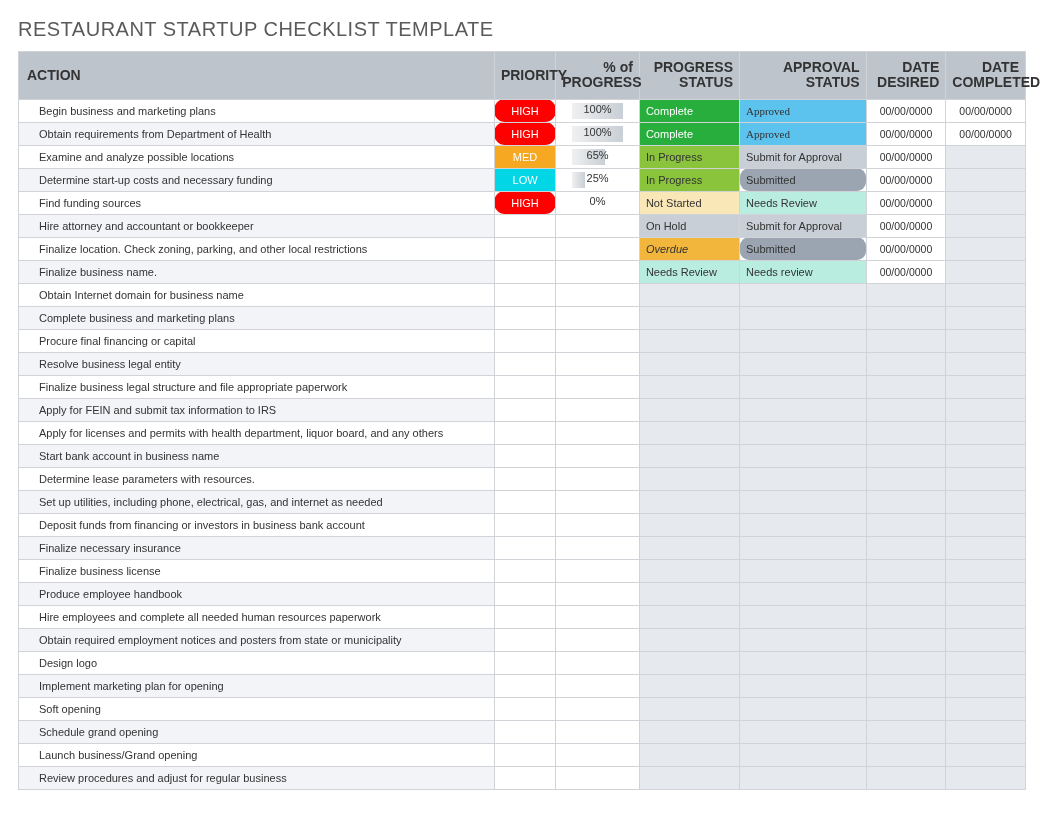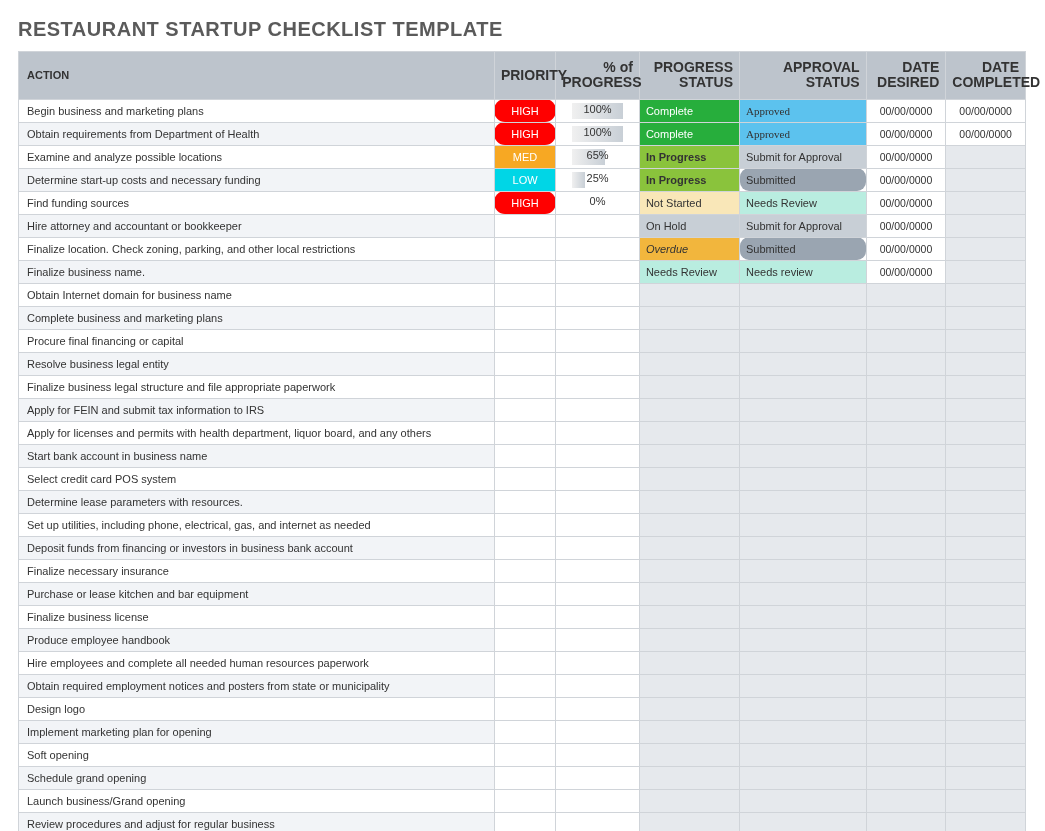--- a/index.html
+++ b/index.html
@@ -6,21 +6,21 @@
   body {
     margin: 0;
     padding: 18px;
     font-family: "Century Gothic", "Segoe UI", Arial, sans-serif;
     font-size: 12px;
     background: #fff;
     color: #333;
   }
   h1.title {
     font-size: 20px;
-    font-weight: bold;
+    font-weight: normal;
     color: #5a5a5a;
     letter-spacing: 0.5px;
     margin: 0 0 10px 0;
     text-transform: uppercase;
   }
   table.checklist {
     border-collapse: collapse;
     width: 1008px;
     table-layout: fixed;
   }
@@ -30,35 +30,35 @@
     font-weight: bold;
     font-size: 14px;
     text-align: right;
     padding: 8px 6px;
     border: 1px solid #d0d4d9;
     line-height: 1.1;
     vertical-align: middle;
   }
   table.checklist th.action-head {
     text-align: left;
-    font-size: 11px;
+    font-size: 14px;
     padding-left: 8px;
   }
   table.checklist td {
     border: 1px solid #d0d4d9;
     padding: 4px 6px;
     height: 23px;
     vertical-align: middle;
     font-size: 11px;
     background: #fff;
   }
   table.checklist tbody tr:nth-child(even) td.action-cell { background: #f2f4f7; }
   table.checklist td.action-cell {
     text-align: left;
-    padding-left: 8px;
+    padding-left: 20px;
   }
   table.checklist td.priority-cell {
     text-align: center;
     color: #fff;
     font-weight: normal;
   }
   .prio-high { background: #ff0000 !important; color: #fff; border-radius: 11px; }
   .prio-med  { background: #f7a823 !important; color: #fff; }
   .prio-low  { background: #00d6e6 !important; color: #fff; }
   table.checklist td.progress-cell {
@@ -81,21 +81,21 @@
     position: relative;
     z-index: 1;
     font-size: 11px;
   }
   table.checklist td.status-cell,
   table.checklist td.approval-cell {
     text-align: left;
     padding-left: 6px;
   }
   .status-complete    { background: #27ae3c !important; color: #fff; }
-  .status-inprogress  { background: #8ac33c !important; color: #333; font-weight: bold; }
+  .status-inprogress  { background: #8ac33c !important; color: #333; }
   .status-notstarted  { background: #f9e7b8 !important; color: #333; }
   .status-onhold      { background: #c8cfd6 !important; color: #333; margin-top: 20px; }
   .status-overdue     { background: #f2b63d !important; color: #333; font-style: italic; }
   .status-needsreview { background: #b9ede0 !important; color: #333; }
   .appr-approved      { background: #5cc2ee !important; color: #333; font-family: Liberation Serif, serif; }
   .appr-submit        { background: #c8cfd6 !important; color: #333; margin-top: 20px; }
   .appr-submitted     { background: #9aa5b1 !important; color: #333; border-radius: 9px; }
   .appr-needsreview   { background: #b9ede0 !important; color: #333; }
   table.checklist td.date-cell {
     text-align: center;
@@ -284,29 +284,20 @@
       <tr>
         <td class="action-cell">Start bank account in business name</td>
         <td class="priority-cell "></td>
         <td class="progress-cell"></td>
         <td class="status-cell blank-shaded"></td>
         <td class="approval-cell blank-shaded"></td>
         <td class="date-cell blank-shaded"></td>
         <td class="date-cell blank-shaded"></td>
       </tr>
       <tr>
-        <td class="action-cell">Select credit card POS system</td>
-        <td class="priority-cell "></td>
-        <td class="progress-cell"></td>
-        <td class="status-cell blank-shaded"></td>
-        <td class="approval-cell blank-shaded"></td>
-        <td class="date-cell blank-shaded"></td>
-        <td class="date-cell blank-shaded"></td>
-      </tr>
-      <tr>
         <td class="action-cell">Determine lease parameters with resources.</td>
         <td class="priority-cell "></td>
         <td class="progress-cell"></td>
         <td class="status-cell blank-shaded"></td>
         <td class="approval-cell blank-shaded"></td>
         <td class="date-cell blank-shaded"></td>
         <td class="date-cell blank-shaded"></td>
       </tr>
       <tr>
         <td class="action-cell">Set up utilities, including phone, electrical, gas, and internet as needed</td>
@@ -321,29 +312,20 @@
         <td class="action-cell">Deposit funds from financing or investors in business bank account</td>
         <td class="priority-cell "></td>
         <td class="progress-cell"></td>
         <td class="status-cell blank-shaded"></td>
         <td class="approval-cell blank-shaded"></td>
         <td class="date-cell blank-shaded"></td>
         <td class="date-cell blank-shaded"></td>
       </tr>
       <tr>
         <td class="action-cell">Finalize necessary insurance</td>
-        <td class="priority-cell "></td>
-        <td class="progress-cell"></td>
-        <td class="status-cell blank-shaded"></td>
-        <td class="approval-cell blank-shaded"></td>
-        <td class="date-cell blank-shaded"></td>
-        <td class="date-cell blank-shaded"></td>
-      </tr>
-      <tr>
-        <td class="action-cell">Purchase or lease kitchen and bar equipment</td>
         <td class="priority-cell "></td>
         <td class="progress-cell"></td>
         <td class="status-cell blank-shaded"></td>
         <td class="approval-cell blank-shaded"></td>
         <td class="date-cell blank-shaded"></td>
         <td class="date-cell blank-shaded"></td>
       </tr>
       <tr>
         <td class="action-cell">Finalize business license</td>
         <td class="priority-cell "></td>

